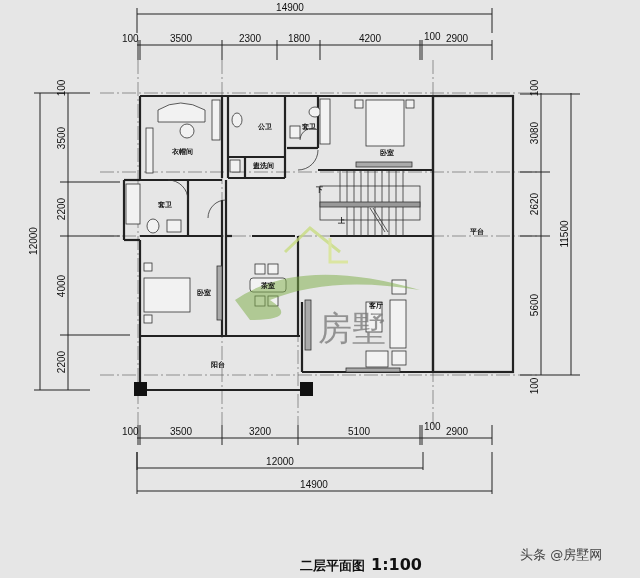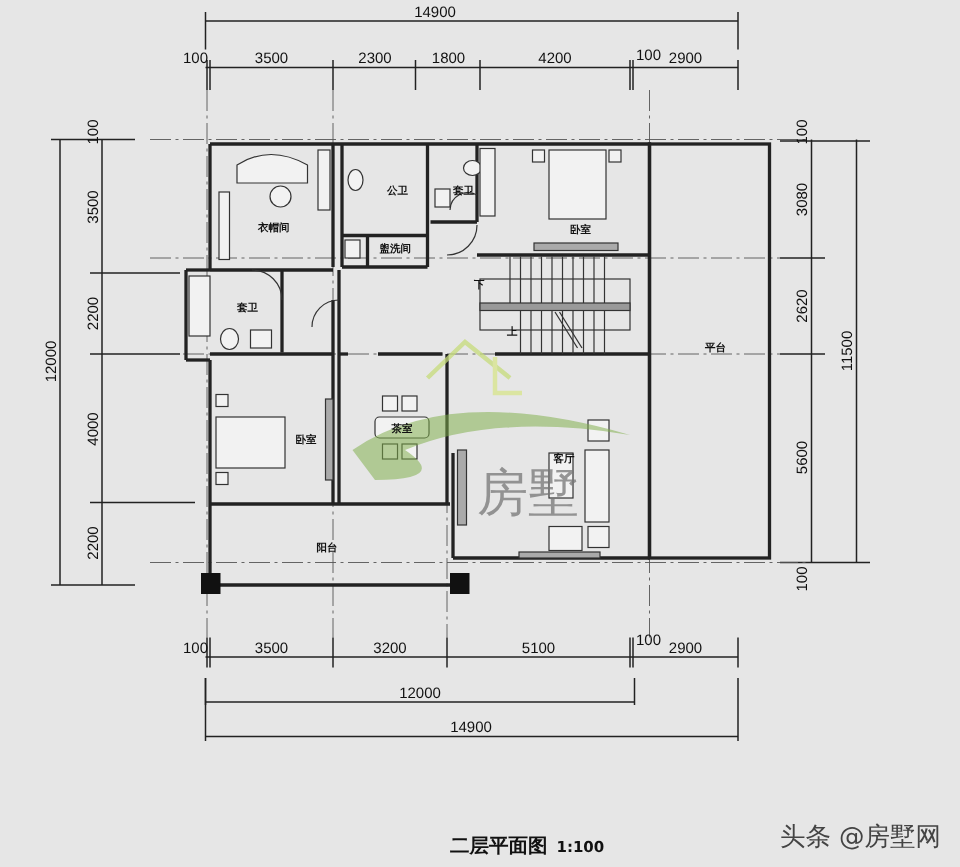--- a/index.html
+++ b/index.html
@@ -1,22 +1,22 @@
 <!DOCTYPE html>
 <html><head>
 <meta charset="utf-8">
 <style>
   html,body{margin:0;padding:0;background:#e6e6e6;}
   body{width:640px;height:578px;position:relative;overflow:hidden;font-family:"Liberation Sans",sans-serif;}
   #plan{position:absolute;left:0;top:0;width:640px;height:578px;}
   .dimtxt{font-family:"Liberation Sans",sans-serif;font-size:10px;fill:#111;}
   .roomtxt{font-family:"DejaVu Sans",sans-serif;font-size:7px;fill:#111;font-weight:bold;}
   .title{position:absolute;left:300px;top:555px;font-family:"DejaVu Sans",sans-serif;font-weight:bold;font-size:13px;color:#111;}
-  .scale{font-size:10px;margin-left:6px;font-weight:bold;}
-  .watermark{position:absolute;left:520px;top:546px;font-family:"DejaVu Sans",sans-serif;font-size:17px;color:#444;}
+  .scale{font-size:16px;margin-left:6px;font-weight:bold;}
+  .watermark{position:absolute;left:520px;top:546px;font-family:"DejaVu Sans",sans-serif;font-size:13px;color:#444;}
 </style>
 </head>
 <body>
 
 <svg id="plan" viewBox="0 0 640 578" xmlns="http://www.w3.org/2000/svg">
   <g stroke="#222" stroke-width="1" fill="none">
 
     <line x1="137" y1="14" x2="492" y2="14"></line>
     <line x1="137" y1="8" x2="137" y2="33"></line>
     <line x1="492" y1="8" x2="492" y2="33"></line>

